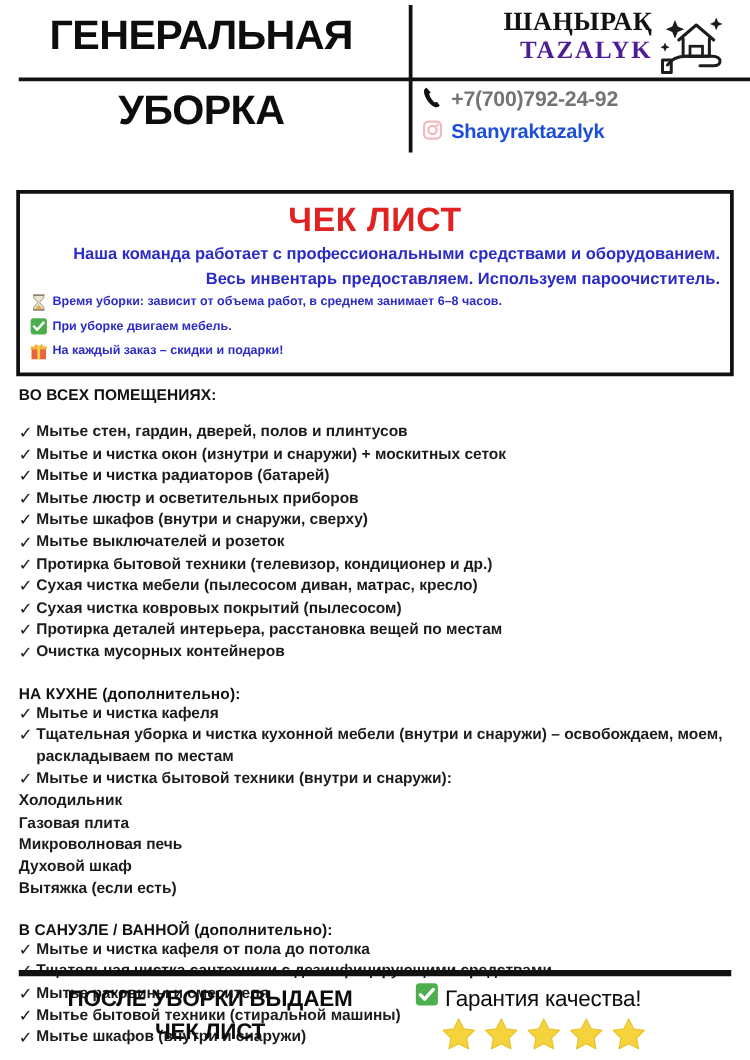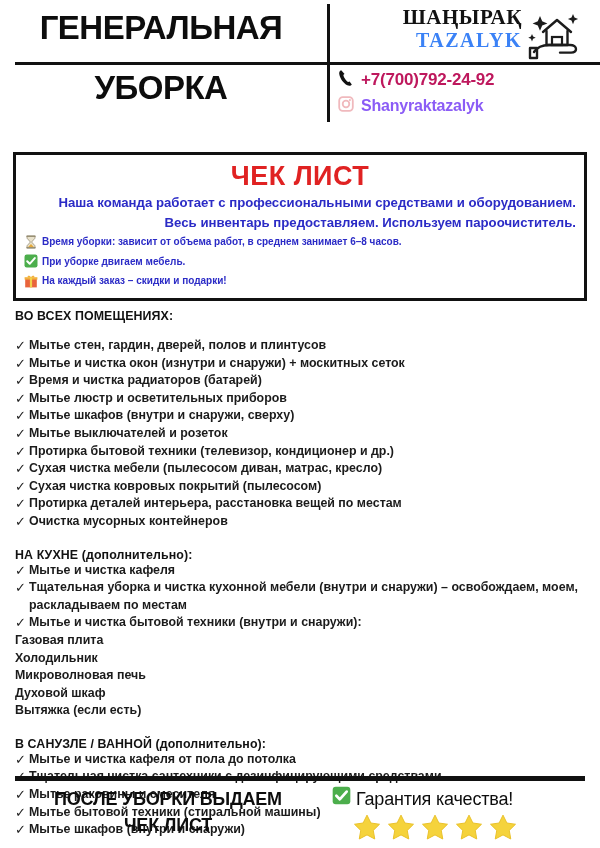--- a/index.html
+++ b/index.html
@@ -89,21 +89,21 @@
     font-size: 21px;
     line-height: 23px;
     color: #121212;
     letter-spacing: 0.5px;
   }
   .brand-bottom {
     font-family: "Liberation Serif", serif;
     font-weight: bold;
     font-size: 20px;
     line-height: 22px;
-    color: #3b82f6;
+    color: #4c1d95;
     letter-spacing: 1.5px;
   }
   .brand-mark {
     position: absolute;
     left: 178px;
     top: 2px;
     width: 74px;
     height: 52px;
   }
 
@@ -116,27 +116,27 @@
   .contact-row {
     display: flex;
     align-items: center;
     gap: 7px;
     height: 24px;
   }
   .contact-row + .contact-row { margin-top: 2px; }
   .phone-num {
     font-size: 17px;
     font-weight: bold;
-    color: #be185d;
+    color: #737373;
     letter-spacing: -0.2px;
   }
   .insta-handle {
     font-size: 16px;
     font-weight: bold;
-    color: #8b5cf6;
+    color: #1d4ed8;
     letter-spacing: -0.2px;
   }
   .ico { display:block; }
 
   
   .intro-box {
     position: absolute;
     left: 13px;
     top: 152px;
     width: 574px;
@@ -380,21 +380,21 @@
     <div class="li">
         <span class="chk">✓</span>
         <span class="txt">Мытье стен, гардин, дверей, полов и плинтусов</span>
       </div>
     <div class="li">
         <span class="chk">✓</span>
         <span class="txt">Мытье и чистка окон (изнутри и снаружи) + москитных сеток</span>
       </div>
     <div class="li">
         <span class="chk">✓</span>
-        <span class="txt">Время и чистка радиаторов (батарей)</span>
+        <span class="txt">Мытье и чистка радиаторов (батарей)</span>
       </div>
     <div class="li">
         <span class="chk">✓</span>
         <span class="txt">Мытье люстр и осветительных приборов</span>
       </div>
     <div class="li">
         <span class="chk">✓</span>
         <span class="txt">Мытье шкафов (внутри и снаружи, сверху)</span>
       </div>
     <div class="li">
@@ -430,22 +430,22 @@
         <span class="txt">Мытье и чистка кафеля</span>
       </div>
     <div class="li">
         <span class="chk">✓</span>
         <span class="txt">Тщательная уборка и чистка кухонной мебели (внутри и снаружи) – освобождаем, моем, раскладываем по местам</span>
       </div>
     <div class="li">
         <span class="chk">✓</span>
         <span class="txt">Мытье и чистка бытовой техники (внутри и снаружи):</span>
       </div>
+    <div class="subitem">Холодильник</div>
     <div class="subitem">Газовая плита</div>
-    <div class="subitem">Холодильник</div>
     <div class="subitem">Микроволновая печь</div>
     <div class="subitem">Духовой шкаф</div>
     <div class="subitem">Вытяжка (если есть)</div>
 
     <div class="gap-14"></div>
 
     <div class="sec-head">В САНУЗЛЕ / ВАННОЙ (дополнительно):</div>
     <div class="li">
         <span class="chk">✓</span>
         <span class="txt">Мытье и чистка кафеля от пола до потолка</span>

